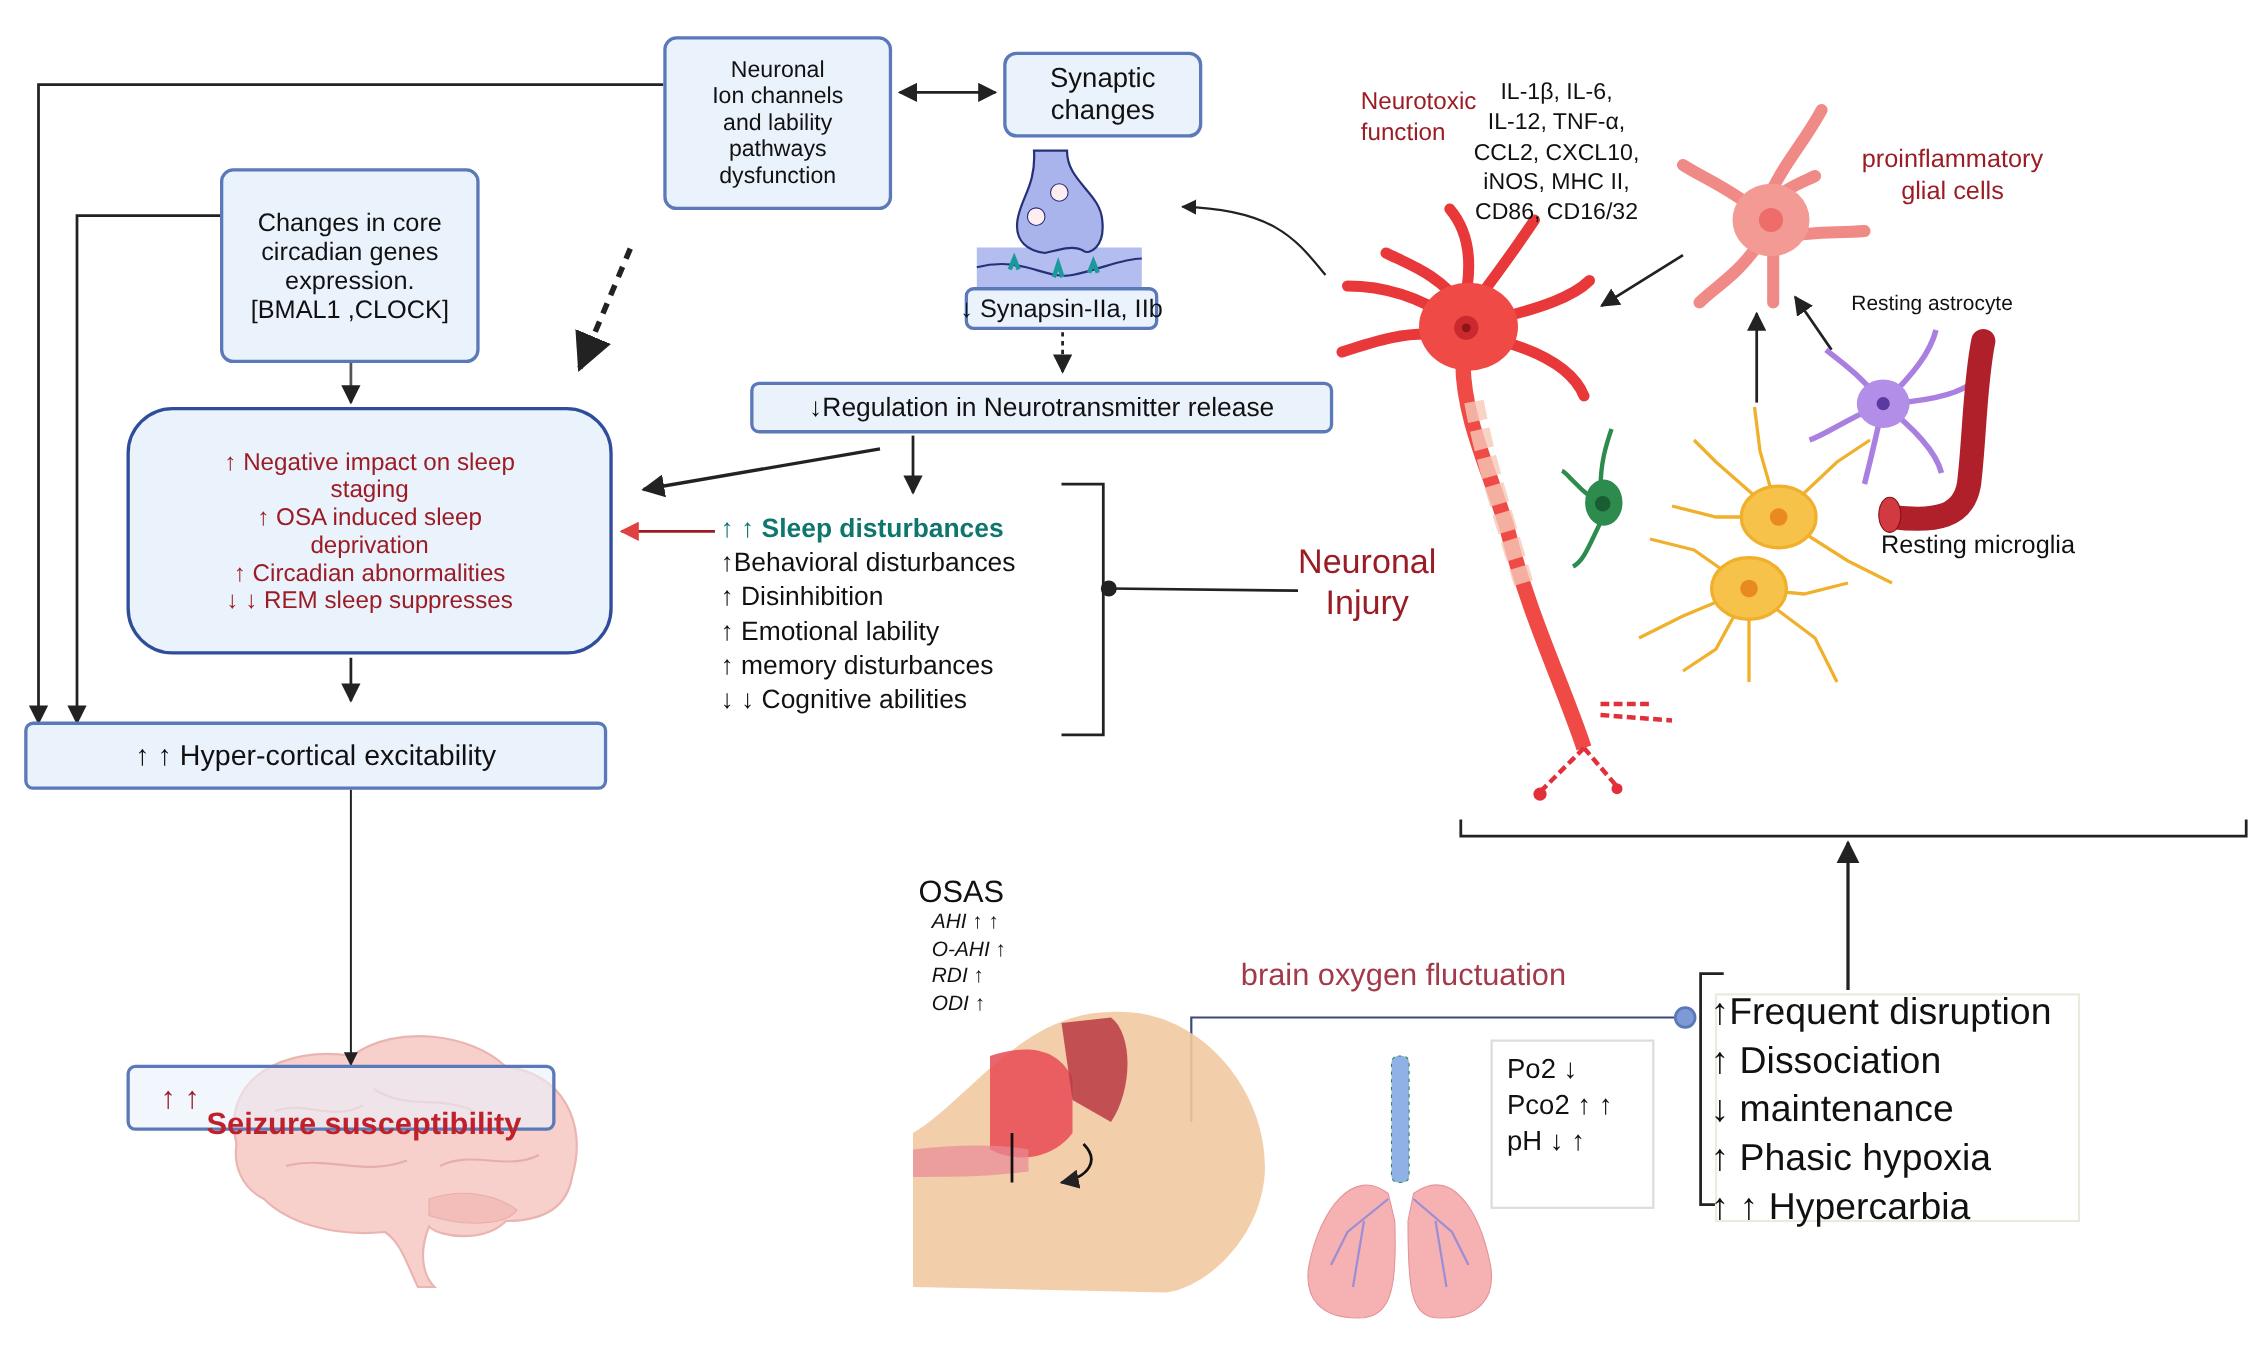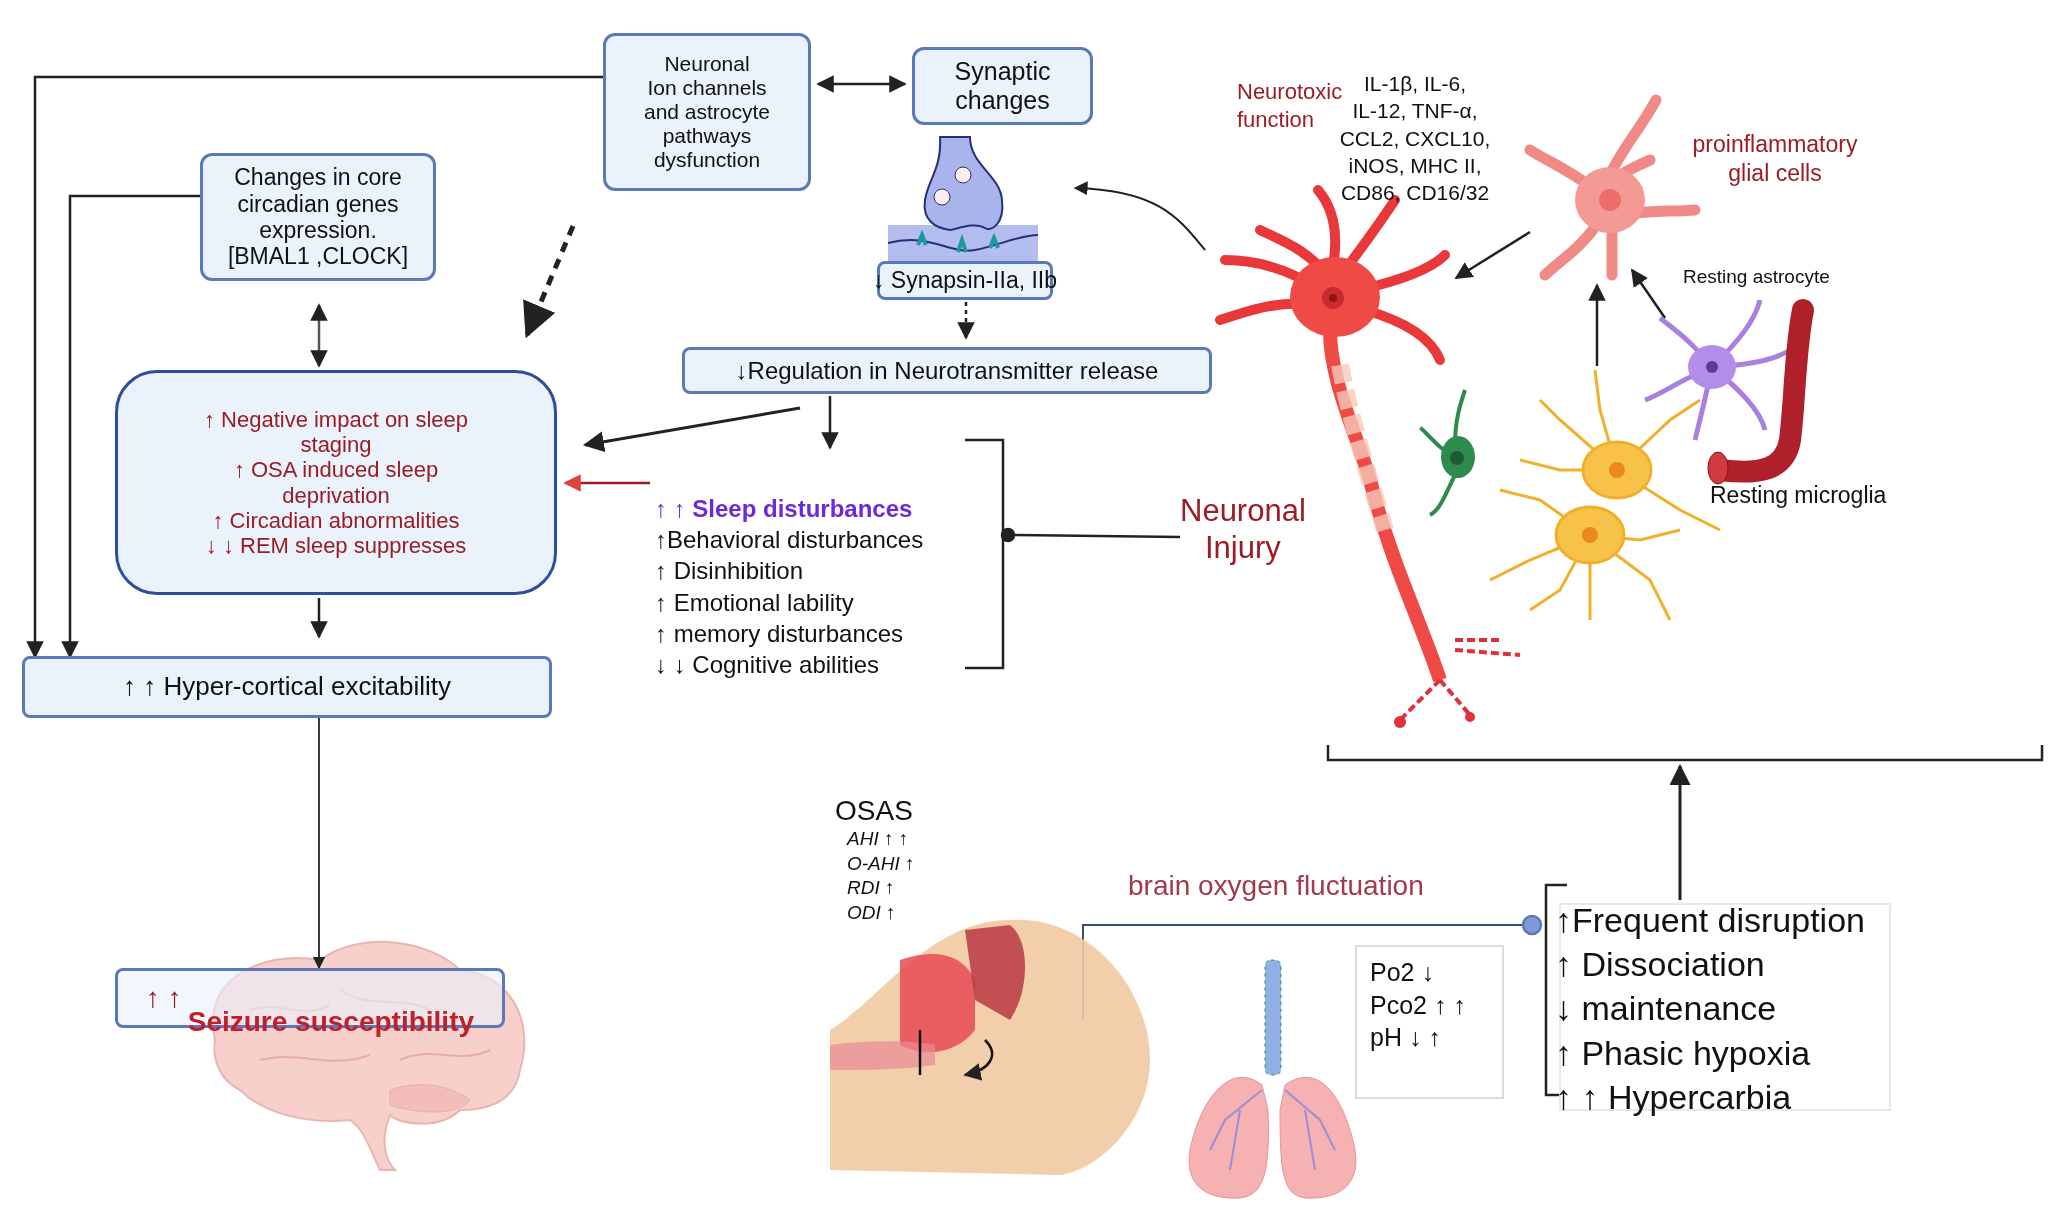--- a/index.html
+++ b/index.html
@@ -130,31 +130,31 @@
     <path d="M1285,1085 C1320,1060 1345,1100 1355,1150 C1360,1180 1345,1200 1305,1198 C1282,1195 1280,1170 1280,1110 Z" fill="#f6b1b3" stroke="#e59499"></path>
     <path d="M1262,1090 L1225,1120 L1210,1150 M1240,1110 L1230,1170 M1285,1090 L1320,1120 L1335,1150 M1305,1110 L1315,1170" stroke="#9a8ed6" stroke-width="2" fill="none"></path>
   </g>
   <rect x="1356" y="946" width="147" height="152" fill="#ffffff" stroke="#dcdcdc" stroke-width="2"></rect>
   <rect x="1560" y="904" width="330" height="206" fill="#ffffff" stroke="#eaeadf" stroke-width="2"></rect>
 </svg>
 
 <div class="box" style="left:603px; top:33px; width:208px; height:158px; font-size:21px;">
   <span class="ln">Neuronal</span>
   <span class="ln">Ion channels</span>
-  <span class="ln">and  astrocyte</span>
+  <span class="ln">and  lability</span>
   <span class="ln">pathways</span>
   <span class="ln">dysfunction</span>
 </div>
 
 <div class="box" style="left:912px; top:47px; width:181px; height:78px; font-size:25px;">
   <span class="ln">Synaptic</span>
   <span class="ln">changes</span>
 </div>
 
-<div class="box" style="left:200px; top:153px; width:236px; height:128px; font-size:23px;">
+<div class="box" style="left:200px; top:153px; width:236px; height:177px; font-size:23px;">
   <span class="ln">Changes in core</span>
   <span class="ln">circadian genes</span>
   <span class="ln">expression.</span>
   <span class="ln">[BMAL1 ,CLOCK]</span>
 </div>
 
 <div class="box" style="left:877px; top:261px; width:176px; height:39px; font-size:23px; border-radius:8px;">
   <span class="ln">↓ Synapsin-IIa, IIb</span>
 </div>
 
@@ -174,21 +174,21 @@
 <div class="box" style="left:22px; top:656px; width:530px; height:62px; font-size:26px; border-radius:8px;">
   <span class="ln">↑ ↑ Hyper-cortical excitability</span>
 </div>
 
 <div class="box" style="left:115px; top:968px; width:390px; height:60px; font-size:28px; border-radius:8px; background:rgba(234,242,252,0.6); flex-direction:row; gap:6px;">
   <span style="color:#9b1c24;">↑ ↑</span>
   <span style="color:#c0202a; font-weight:bold;margin-top:48px;">Seizure susceptibility</span>
 </div>
 
 <div class="abs list" style="left:655px; top:465px; font-size:24px;">
-  <span class="ln red" style="font-weight:bold; color:#6d28d9;margin-top:28px;">↑ ↑ Sleep disturbances</span>
+  <span class="ln red" style="font-weight:bold; color:#0f766e;">↑ ↑ Sleep disturbances</span>
   <span class="ln">↑Behavioral disturbances</span>
   <span class="ln">↑ Disinhibition</span>
   <span class="ln">↑ Emotional lability</span>
   <span class="ln">↑ memory disturbances</span>
   <span class="ln">↓ ↓ Cognitive abilities</span>
 </div>
 
 <div class="abs red" style="left:1180px; top:492px; font-size:31px; text-align:center; line-height:1.2;">
   <span class="ln" style="display:block">Neuronal</span>
   <span class="ln" style="display:block">Injury</span>

